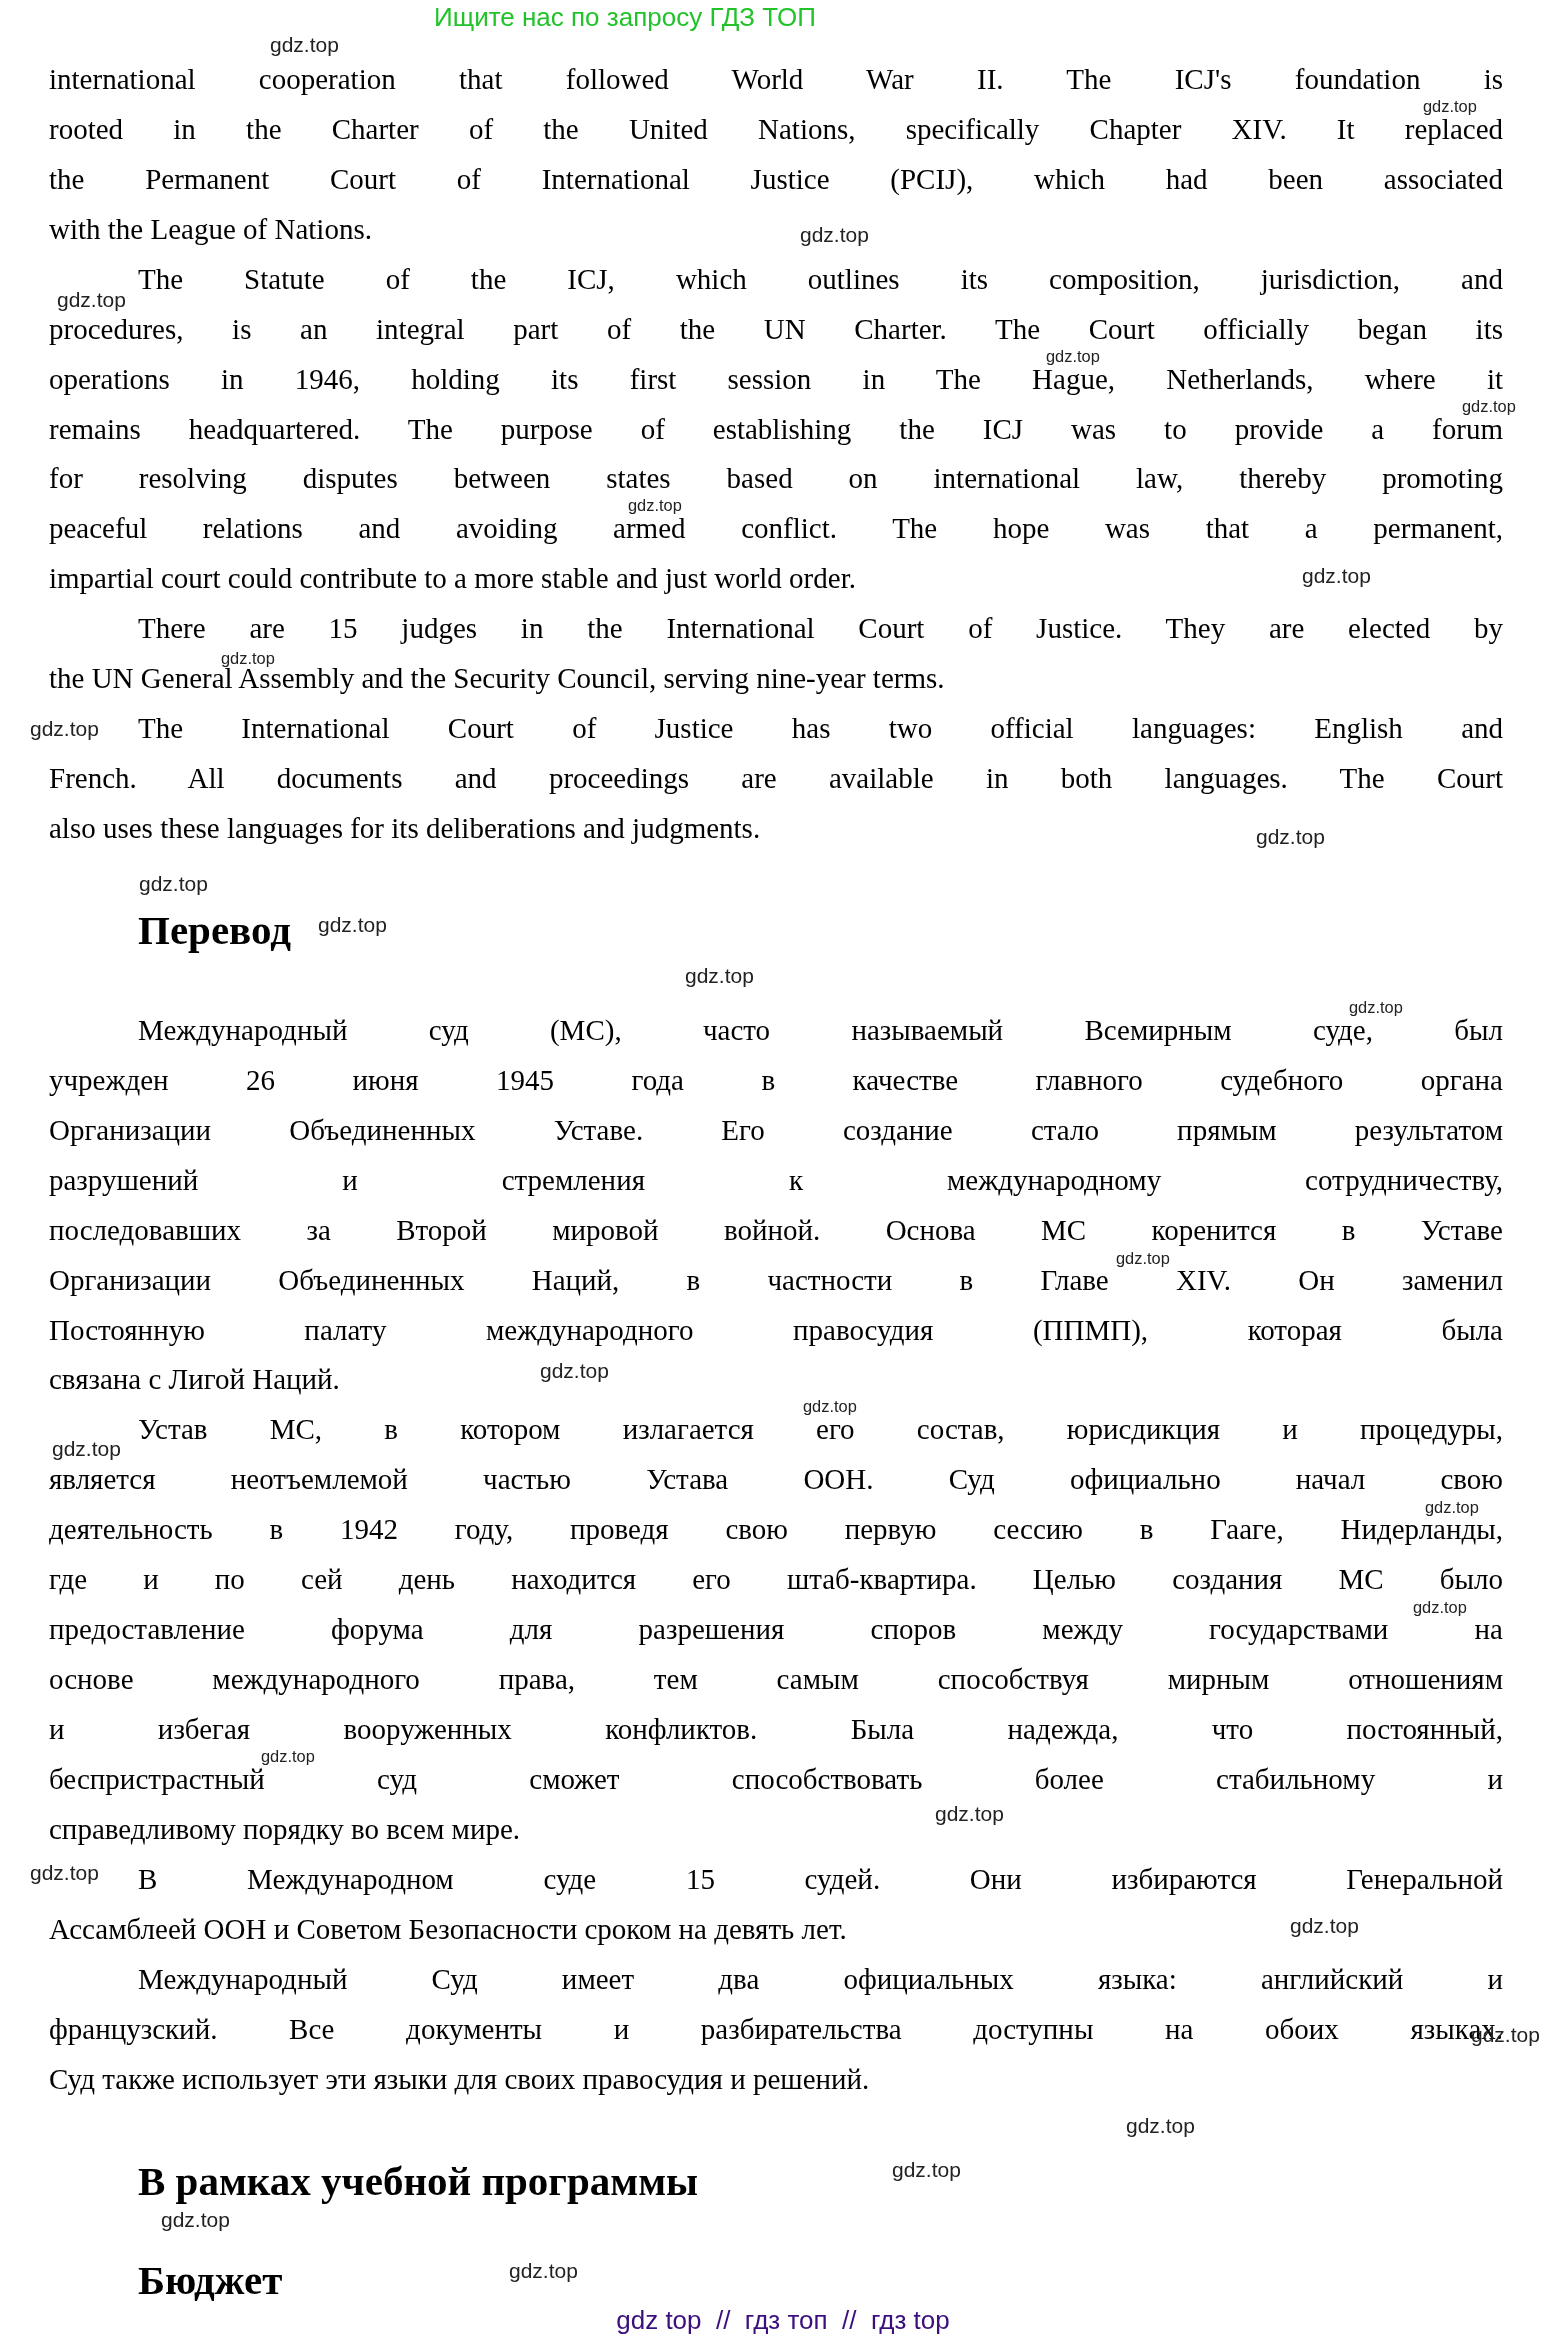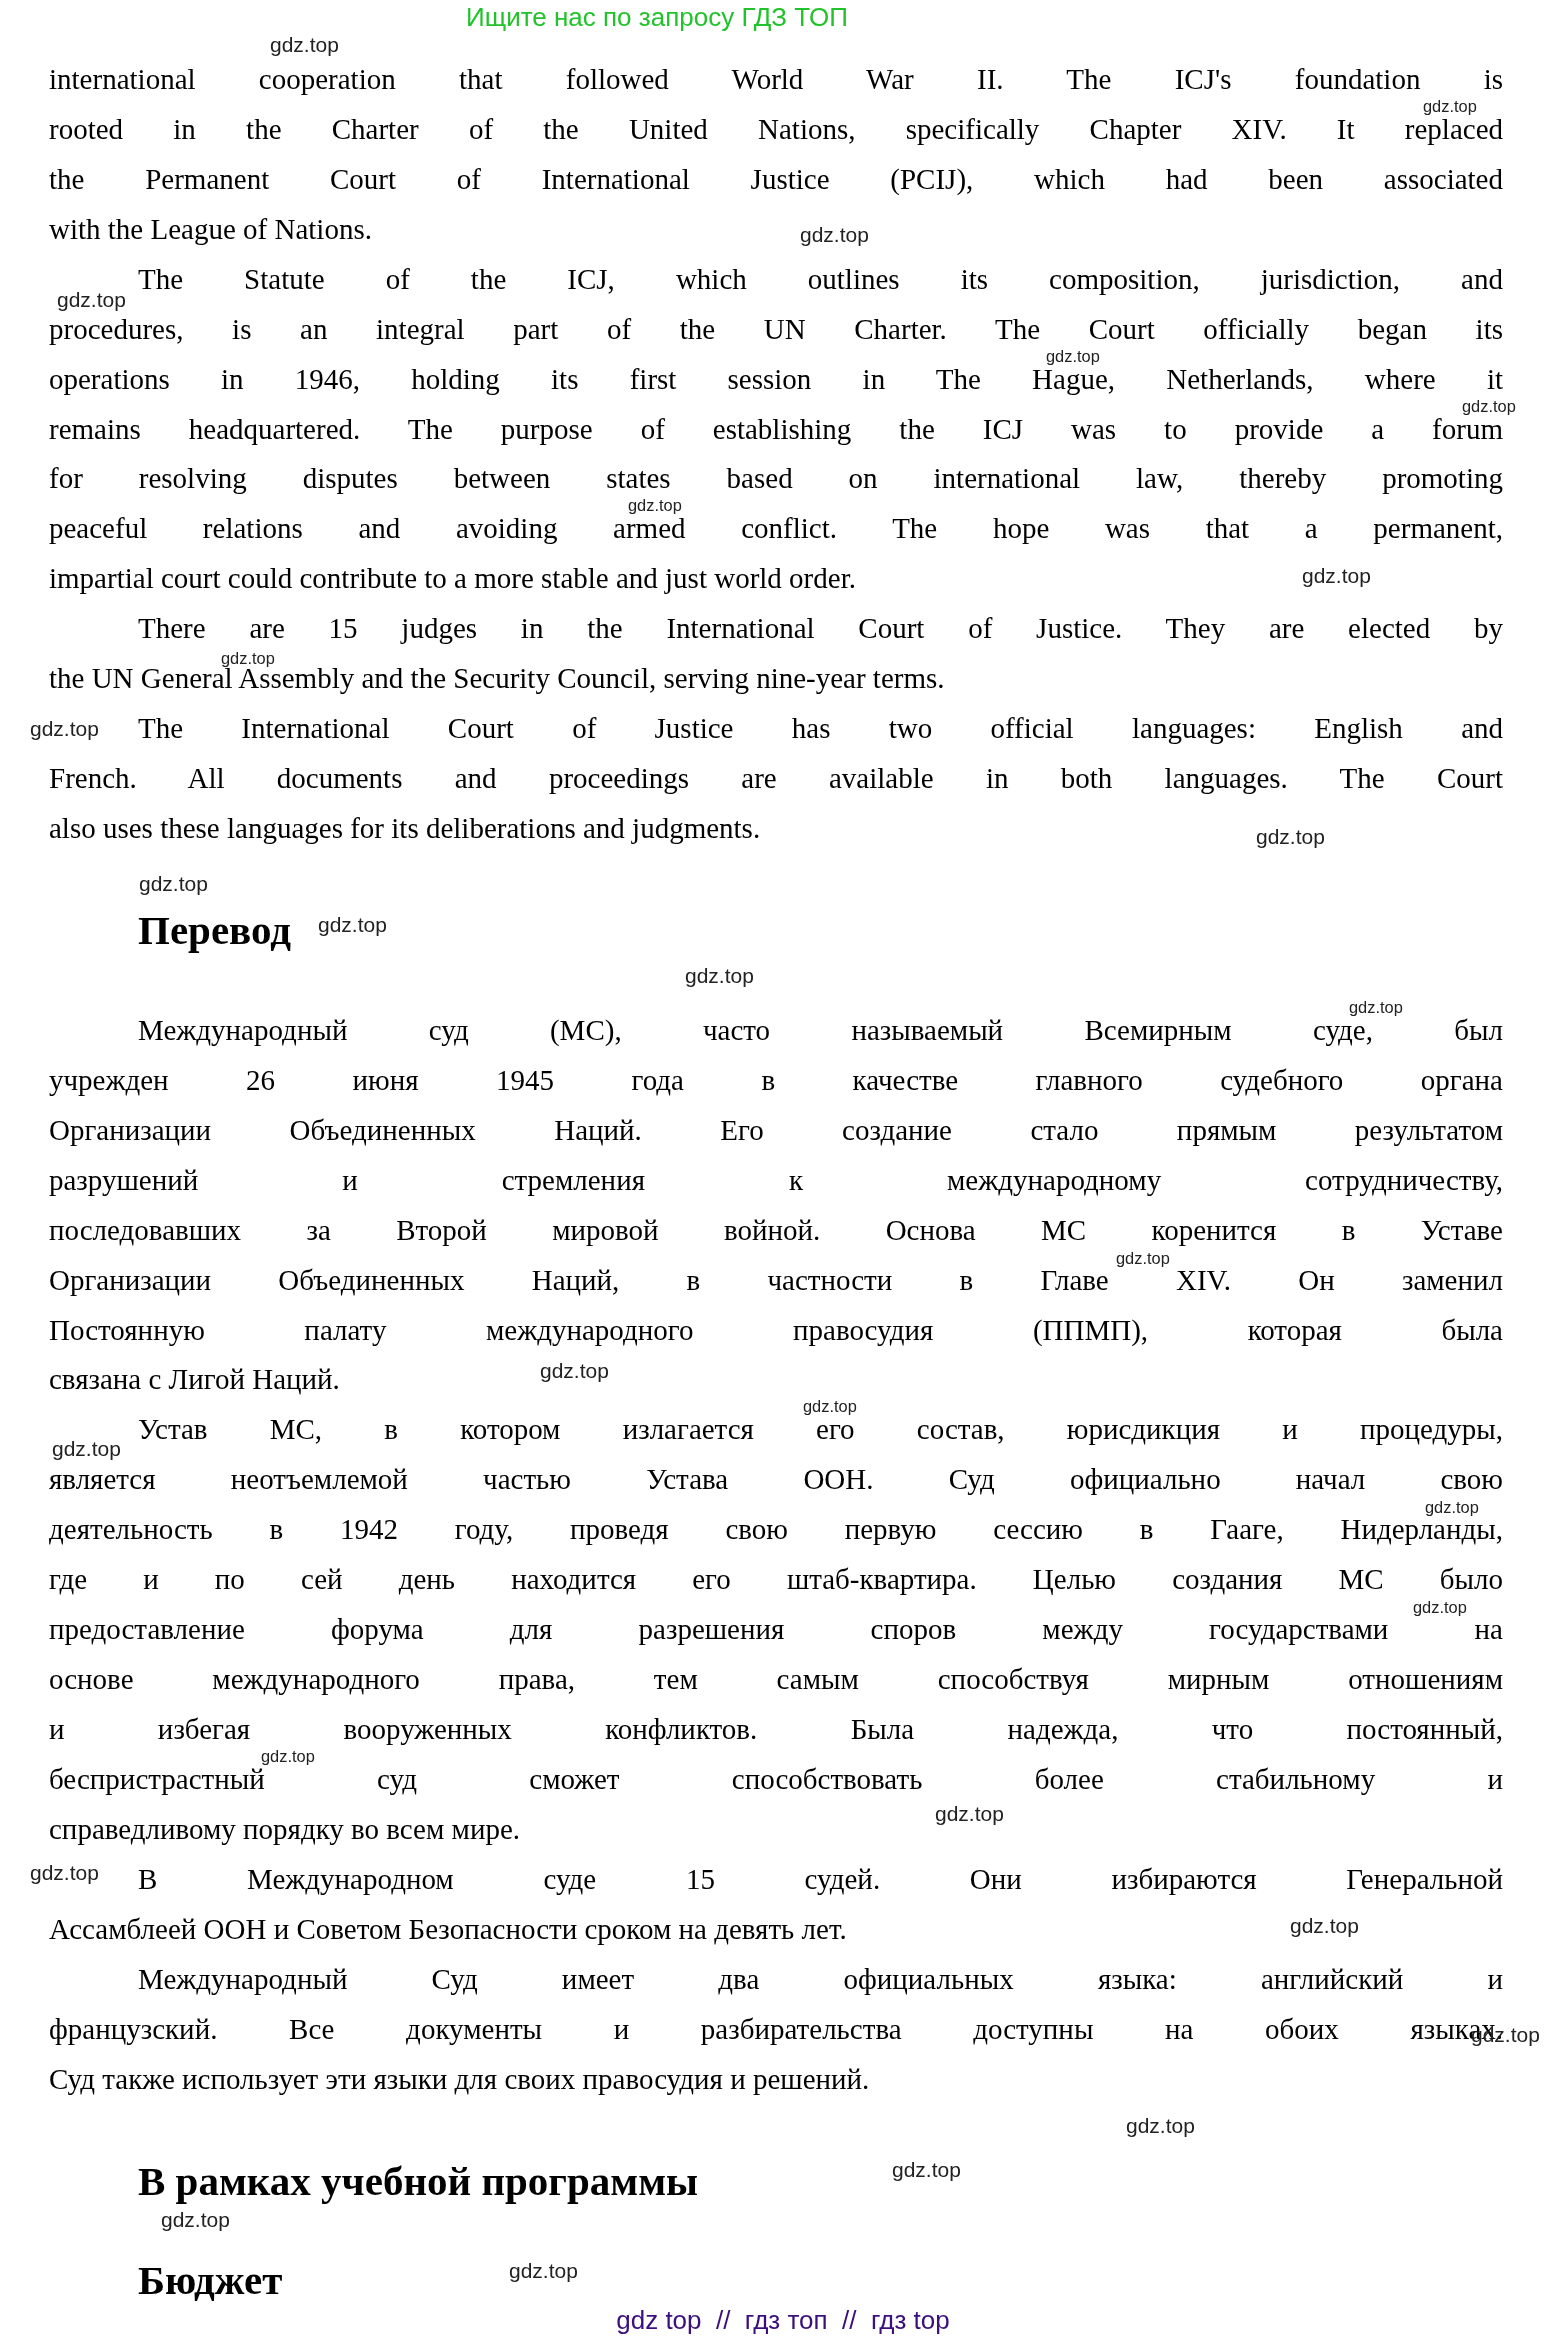--- a/index.html
+++ b/index.html
@@ -1,18 +1,18 @@
 <!DOCTYPE html>
 <html style="font-size:12px"><head>
 <meta charset="utf-8">
 <style>
   html, body { margin:0; padding:0; background:#ffffff; }
   body { width:1566px; height:2342px; position:relative; overflow:hidden; }
   .hdr { position:absolute; top:1.5px; left:0; width:1250px; text-align:center;
-         font-family:"Liberation Sans", sans-serif; font-size:26px; color:#22c32a; line-height:30px;margin-left:32px; }
+         font-family:"Liberation Sans", sans-serif; font-size:26px; color:#22c32a; line-height:30px; }
   .ftr { position:absolute; top:2305px; left:0; width:1566px; text-align:center;
          font-family:"Liberation Sans", sans-serif; font-size:26px; color:#3b0f7c; line-height:30px; white-space:pre; }
   .ln { position:absolute; left:49px; width:1454px; font-family:"Liberation Serif", serif;
         font-size:29px; line-height:50px; height:50px; color:#000; white-space:nowrap;
         text-align:justify; text-align-last:justify; }
   .ln.last { text-align-last:left; }
   .ln.ind { left:138px; width:1365px; }
   .hd { position:absolute; left:138px; font-family:"Liberation Serif", serif; font-weight:bold;
         font-size:41px; line-height:50px; color:#000; white-space:nowrap; }
   .wm { position:absolute; font-family:"Liberation Sans", sans-serif; color:#222; white-space:nowrap; line-height:1; }
@@ -41,21 +41,21 @@
 <div class="ln last" style="top:653px">the UN General Assembly and the Security Council, serving nine-year terms.</div>
 
 <div class="ln ind" style="top:703px">The International Court of Justice has two official languages: English and</div>
 <div class="ln" style="top:753px">French. All documents and proceedings are available in both languages. The Court</div>
 <div class="ln last" style="top:803px">also uses these languages for its deliberations and judgments.</div>
 
 <div class="hd" style="top:905px">Перевод</div>
 
 <div class="ln ind" style="top:1005px">Международный суд (МС), часто называемый Всемирным суде, был</div>
 <div class="ln" style="top:1055px">учрежден 26 июня 1945 года в качестве главного судебного органа</div>
-<div class="ln" style="top:1105px">Организации Объединенных Наций. Его создание стало прямым результатом</div>
+<div class="ln" style="top:1105px">Организации Объединенных Уставе. Его создание стало прямым результатом</div>
 <div class="ln" style="top:1155px">разрушений и стремления к международному сотрудничеству,</div>
 <div class="ln" style="top:1205px">последовавших за Второй мировой войной. Основа МС коренится в Уставе</div>
 <div class="ln" style="top:1255px">Организации Объединенных Наций, в частности в Главе XIV. Он заменил</div>
 <div class="ln" style="top:1305px">Постоянную палату международного правосудия (ППМП), которая была</div>
 <div class="ln last" style="top:1354px">связана с Лигой Наций.</div>
 
 <div class="ln ind" style="top:1404px">Устав МС, в котором излагается его состав, юрисдикция и процедуры,</div>
 <div class="ln" style="top:1454px">является неотъемлемой частью Устава ООН. Суд официально начал свою</div>
 <div class="ln" style="top:1504px">деятельность в 1942 году, проведя свою первую сессию в Гааге, Нидерланды,</div>
 <div class="ln" style="top:1554px">где и по сей день находится его штаб-квартира. Целью создания МС было</div>

